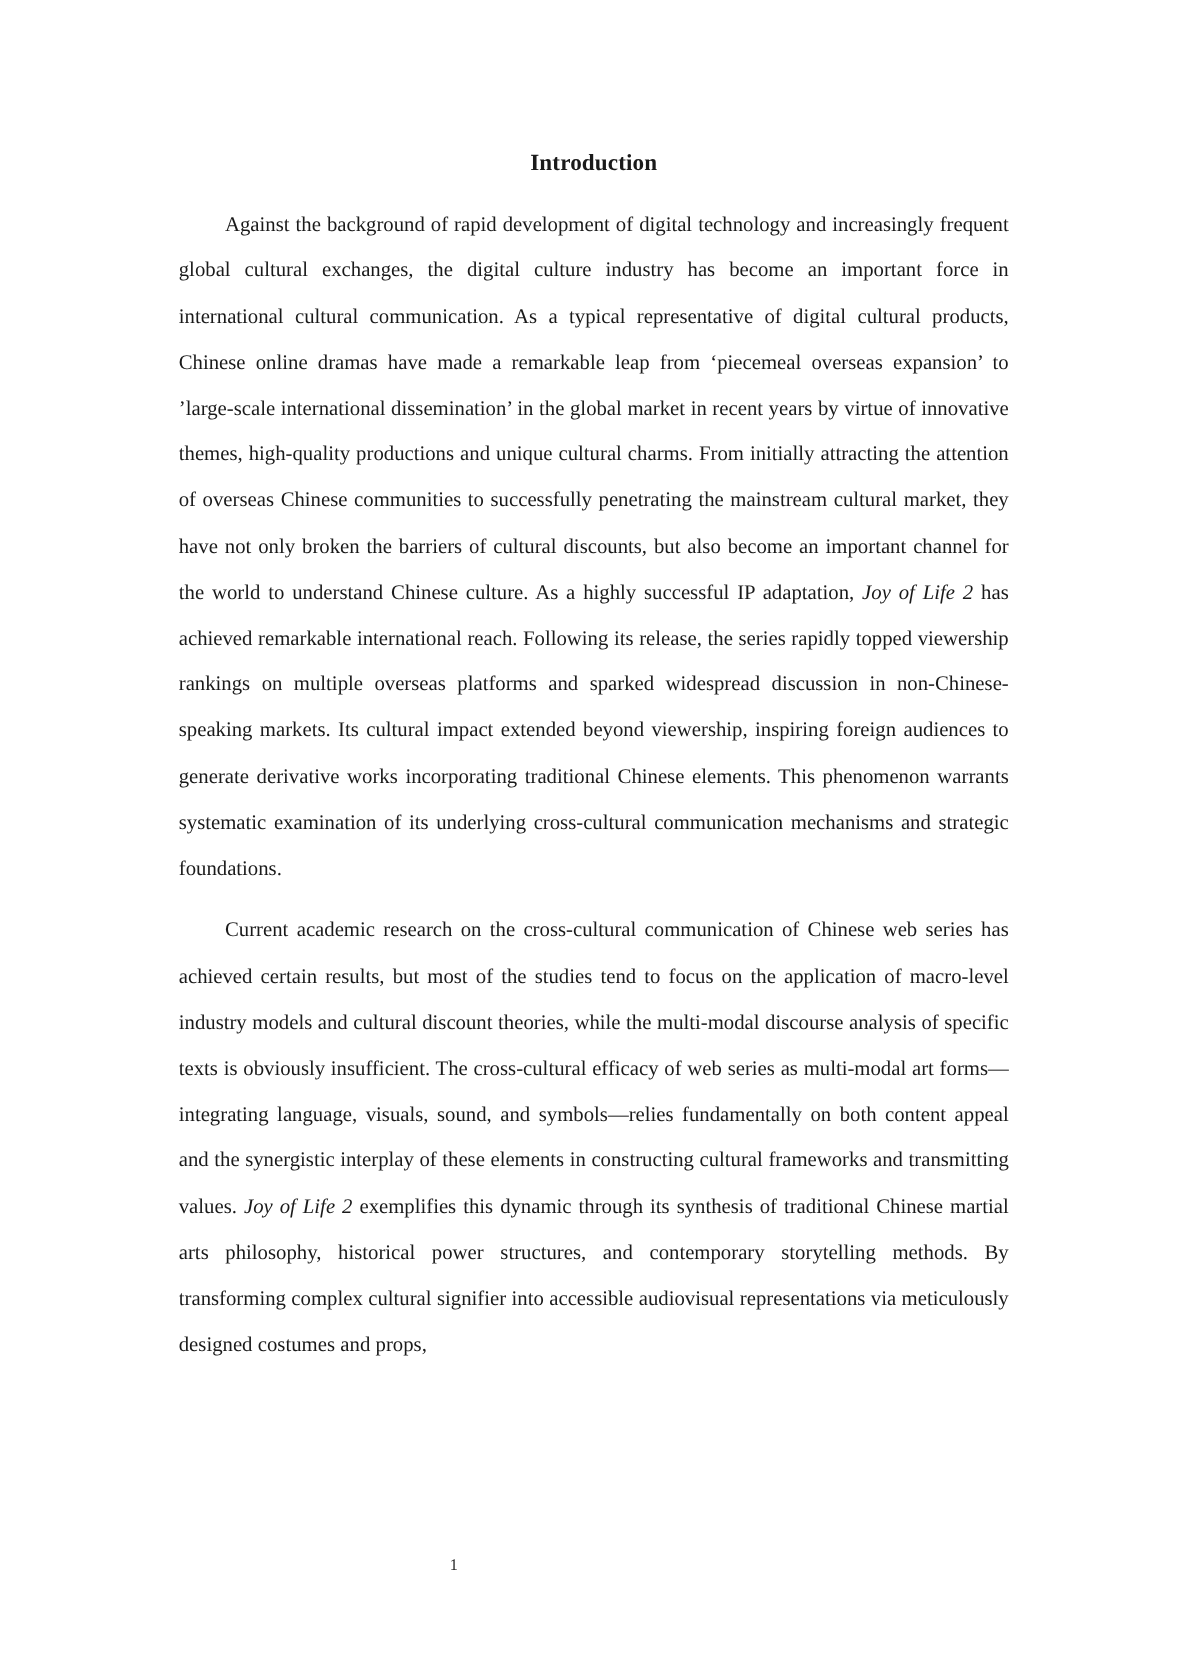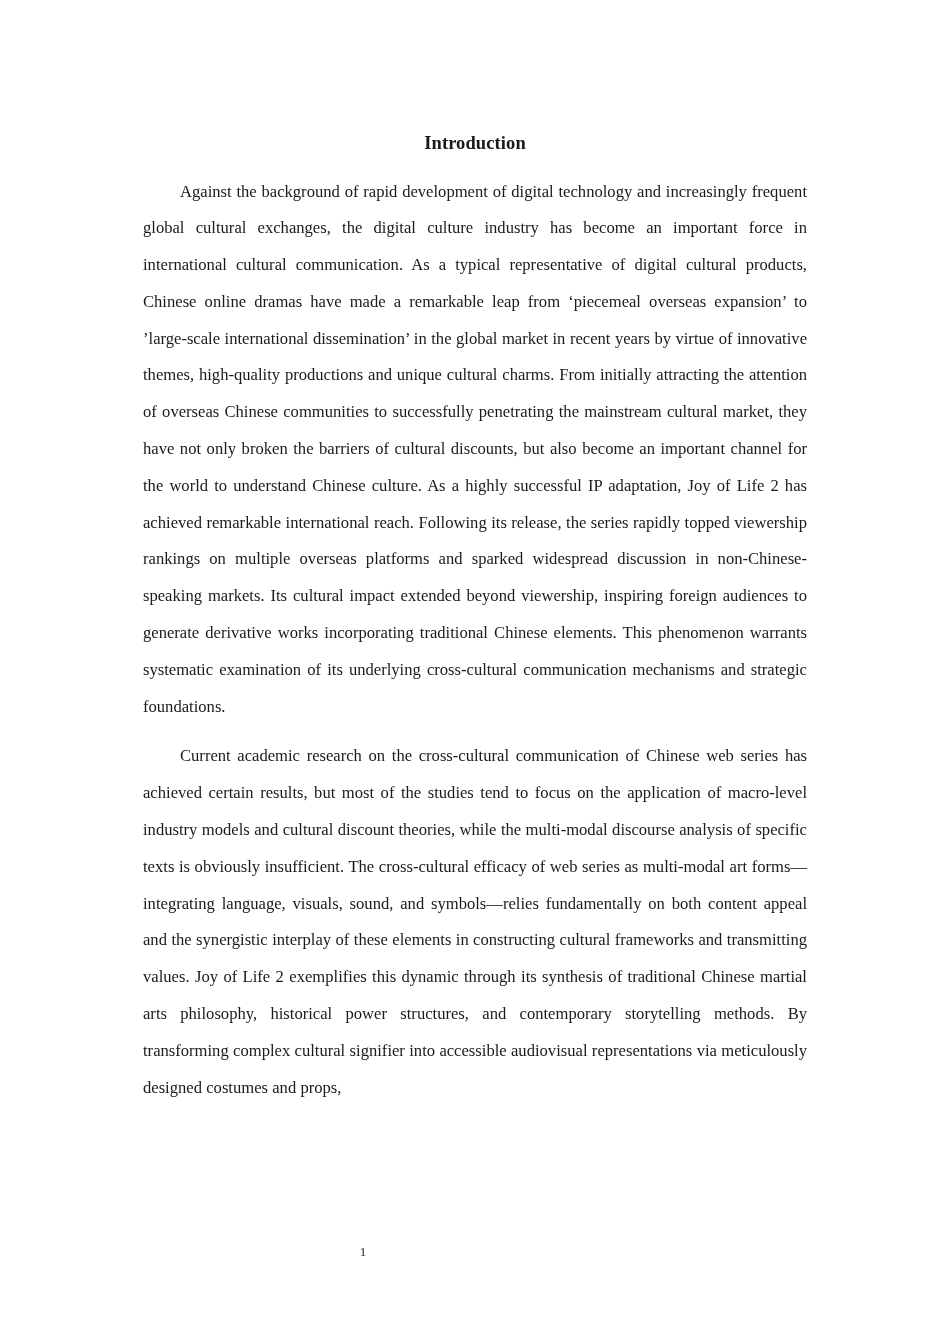--- a/index.html
+++ b/index.html
@@ -28,21 +28,21 @@
 
   
   .content {
     position: absolute;
     left: 143px;
     top: 0;
     width: 664px;
   }
 
   .doc-title {
-    margin: 12px;
+    margin: 0;
     padding: 0;
     text-align: center;
     font-size: 18.5px;
     font-weight: bold;
     line-height: 1;
     
     padding-top: 122px;
     letter-spacing: 0.1px;
   }
 
@@ -60,20 +60,21 @@
 
   #para-1 {
     margin-top: 21px;
   }
 
   #para-2 {
     margin-top: 13px;
   }
 
   .title-italic {
+    font-style: italic;
   }
 
   .page-number {
     position: absolute;
     left: 143px;
     top: 1245px;
     width: 440px;
     text-align: center;
     font-size: 13px;
     line-height: 1;

